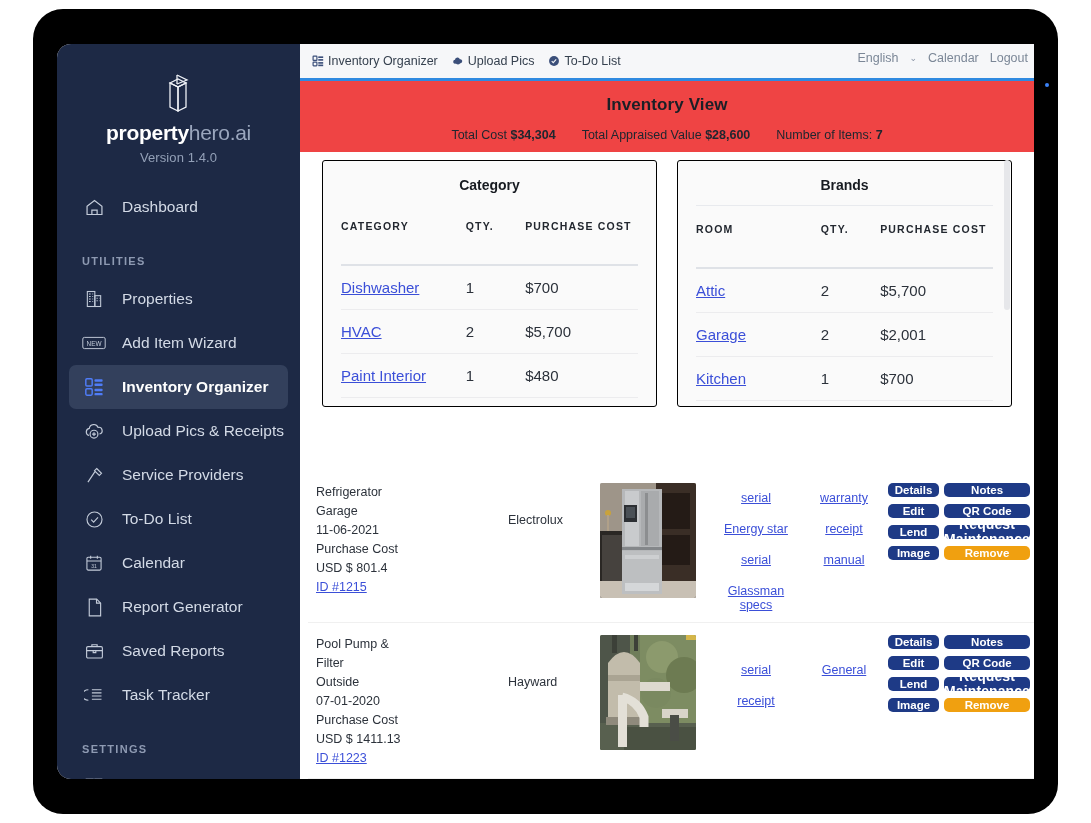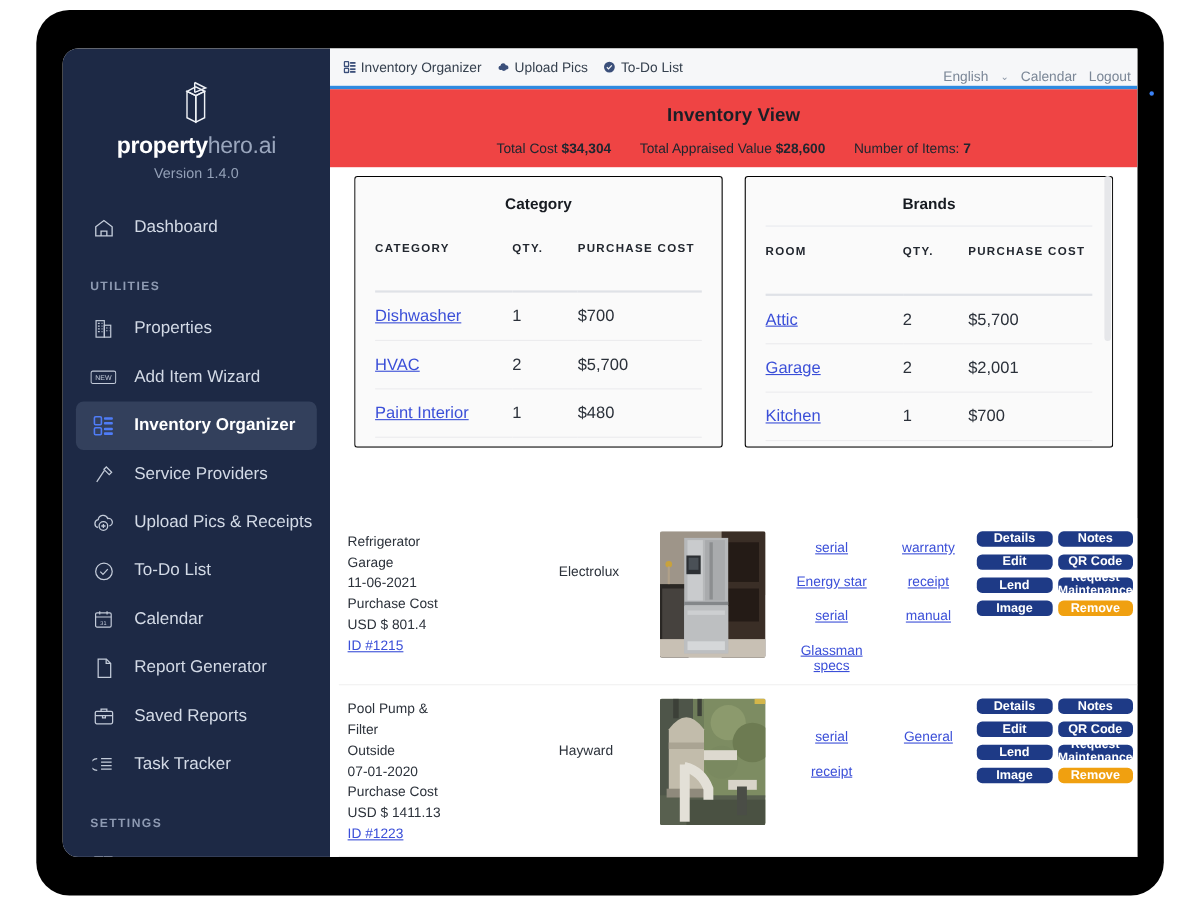--- a/index.html
+++ b/index.html
@@ -72,21 +72,21 @@
   
   #topnav {
     position: relative; height: 37px; background: #f6f7f9;
     border-bottom: 3px solid #2f8ae0;
     display: flex; align-items: center; padding: 0 0 0 12px;
     font-size: 12.5px; color: #36414f;
   }
   .topnav-left { display: flex; align-items: center; gap: 14px; }
   .topnav-link { display: flex; align-items: center; gap: 4px; cursor: pointer; white-space: nowrap; }
   .topnav-right {
-    position: absolute; right: 6px; top: 12px; height: 28px;
+    position: absolute; right: 6px; top: 0; height: 28px;
     display: flex; align-items: center; gap: 11px;
     font-size: 12.5px; color: #7b8797; white-space: nowrap;
   }
   .caret { font-size: 9px; color:#8b96a6; }
 
   
   #page-head { text-align: center; padding: 14px 0 10px; background:#ef4444; }
   #page-title { font-size: 17px; font-weight: 700; color: #1b1f26; letter-spacing: .1px; }
   #stats { margin-top: 13px; font-size: 12.5px; color: #20262f; display: flex; justify-content: center; gap: 26px; }
   #stats .stat { white-space: nowrap; }
@@ -126,21 +126,21 @@
   .item-thumb .ph svg { display:block; width:100%; height:100%; }
   .item-links { flex: 1; display: flex; padding-top: 4px; }
   .links-col { flex: 1; text-align: center; display: flex; flex-direction: column; gap: 17px; padding-top: 4px; }
   .links-col a { color: #3b4fd8; text-decoration: underline; font-size: 12.5px; }
   .item-btns { width: 146px; flex: none; display: grid; grid-template-columns: 1fr 1fr; gap: 7px 5px; padding-right: 4px; }
   .btn {
     height: 14px; border-radius: 5px; background: #1e3a86; color: #fff;
     font-size: 11.5px; font-weight: 700; display:flex; align-items:center; justify-content:center;
     cursor: pointer; text-align: center; line-height: 1.05;
   }
-  .btn.small { font-size: 11px; letter-spacing: .1px; }
+  .btn.small { font-size: 14px; letter-spacing: .1px; }
   .btn.orange { background: #f0a010; }
 
   
   #summary-scroll {
     position: absolute; right: 2px; top: 0; width: 6px; height: 247px; background: transparent;
   }
   #summary-scroll .thumb { width: 6px; height: 150px; background: #e6e7ea; border-radius: 3px; }
 </style>
 </head>
 <body>
@@ -212,37 +212,37 @@
           <rect x="11.5" y="7.2" width="9" height="2.6" rx="1" fill="#4f7cf7"></rect>
           <rect x="11.5" y="13" width="9" height="2.6" rx="1" fill="#4f7cf7"></rect>
           <rect x="11.5" y="17.6" width="9" height="2.6" rx="1" fill="#4f7cf7"></rect>
         </svg>
       </span>
       <span>Inventory Organizer</span>
     </div>
 
     <div class="nav-item">
       <span class="ic">
-        <svg width="21" height="21" viewBox="0 0 24 24" fill="none" stroke="#c3cbd9" stroke-width="1.3">
-          <path d="M14.5 4 L20 9.5 L17.5 12 L12 6.5 Z"></path>
-            <path d="M12.5 7.5 L4.5 19.5"></path>
-        </svg>
-      </span>
-      <span>Service Providers</span>
-    </div>
-
-    <div class="nav-item">
-      <span class="ic">
         <svg width="22" height="20" viewBox="0 0 24 22" fill="none" stroke="#c3cbd9" stroke-width="1.3">
           <path d="M6.5 16 A4 4 0 0 1 6.8 8.2 A5 5 0 0 1 16.4 7 A3.7 3.7 0 0 1 18 14.3"></path>
           <circle cx="12" cy="14.5" r="4.3"></circle>
             <path d="M12 12.4v4.2M9.9 14.5h4.2"></path>
         </svg>
       </span>
       <span>Upload Pics &amp; Receipts</span>
+    </div>
+
+    <div class="nav-item">
+      <span class="ic">
+        <svg width="21" height="21" viewBox="0 0 24 24" fill="none" stroke="#c3cbd9" stroke-width="1.3">
+          <path d="M14.5 4 L20 9.5 L17.5 12 L12 6.5 Z"></path>
+            <path d="M12.5 7.5 L4.5 19.5"></path>
+        </svg>
+      </span>
+      <span>Service Providers</span>
     </div>
 
     <div class="nav-item">
       <span class="ic">
         <svg width="21" height="21" viewBox="0 0 24 24" fill="none" stroke="#c3cbd9" stroke-width="1.3">
           <circle cx="12" cy="12" r="8.6"></circle>
             <path d="M8.2 12.2 L11 15 L16 9.6"></path>
         </svg>
       </span>
       <span>To-Do List</span>

